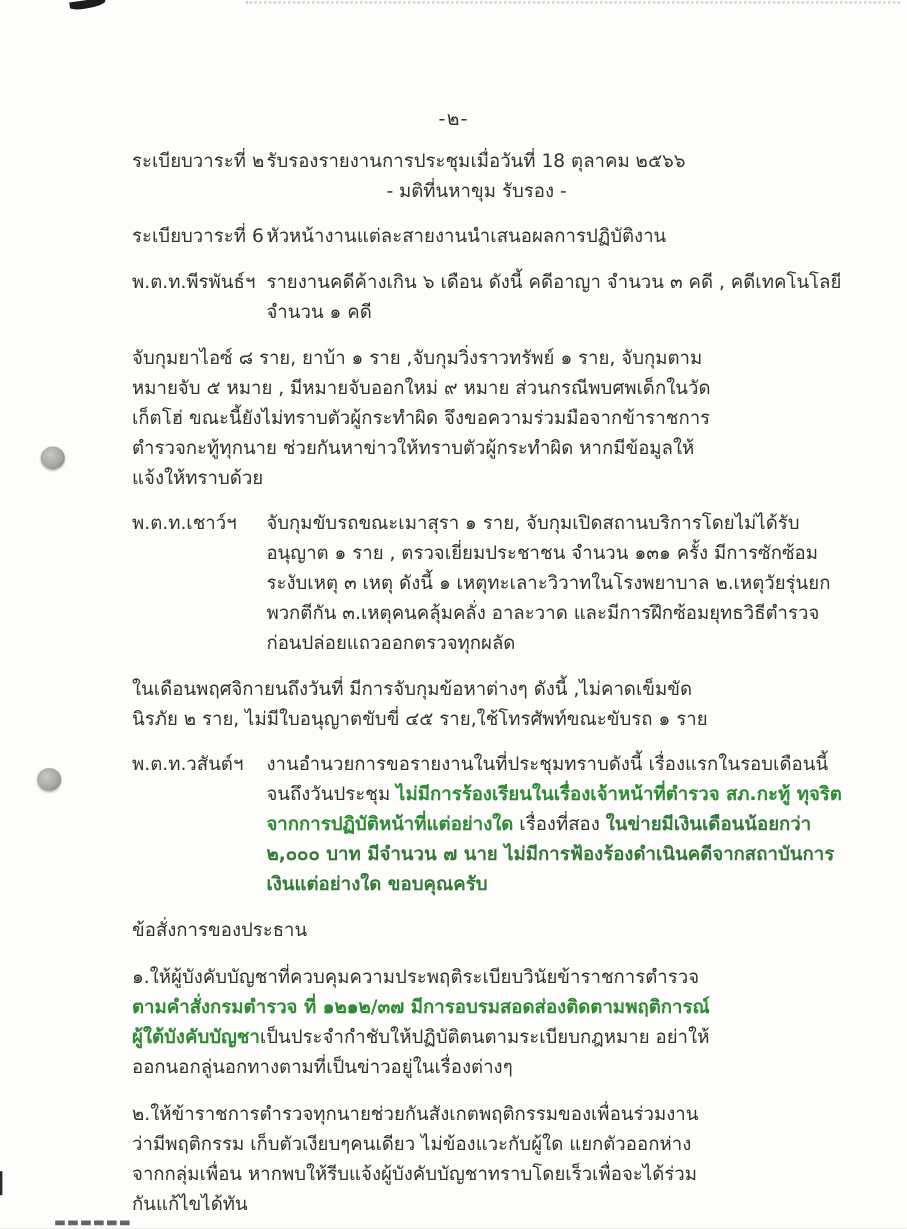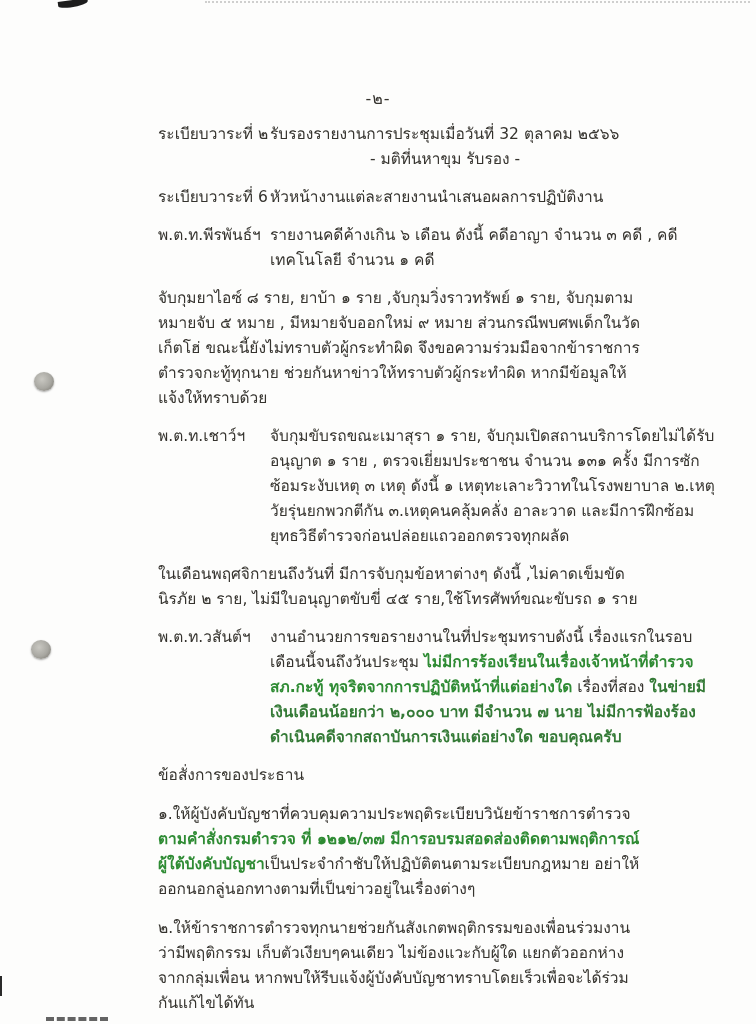--- a/index.html
+++ b/index.html
@@ -13,21 +13,21 @@
     color:#35332e;
     box-shadow:0 0 4px rgba(0,0,0,.25);
   }
   .page-num{
     position:absolute;top:86px;left:0;right:0;
     text-align:center;font-size:16px;letter-spacing:1px;
   }
   .rows{
     position:absolute;top:122px;left:110px;width:606px;
   }
-  .row{display:flex;margin-bottom:13px;margin-left:48px;}
+  .row{display:flex;margin-bottom:13px;}
   .label{
     width:112px;flex:0 0 112px;
     font-size:15.5px;line-height:25px;
     white-space:nowrap;
   }
   .content{
     flex:1 1 auto;max-width:486px;
     font-size:15.5px;line-height:25px;
     text-align:left;
   }
@@ -74,21 +74,21 @@
   <div class="bottom-mark"></div>
   <div class="edge-sliver"></div>
 
   <div class="page-num">-๒-</div>
 
   <div class="rows">
 
     <div class="row">
       <div class="label">ระเบียบวาระที่ ๒</div>
       <div class="content">
-        <div>รับรองรายงานการประชุมเมื่อวันที่ 32 ตุลาคม ๒๕๖๖</div>
+        <div>รับรองรายงานการประชุมเมื่อวันที่ 18 ตุลาคม ๒๕๖๖</div>
         <div class="center-sub">- มติที่นหาขุม รับรอง -</div>
       </div>
     </div>
 
     <div class="row">
       <div class="label">ระเบียบวาระที่ 6</div>
       <div class="content">หัวหน้างานแต่ละสายงานนำเสนอผลการปฏิบัติงาน</div>
     </div>
 
     <div class="row">

